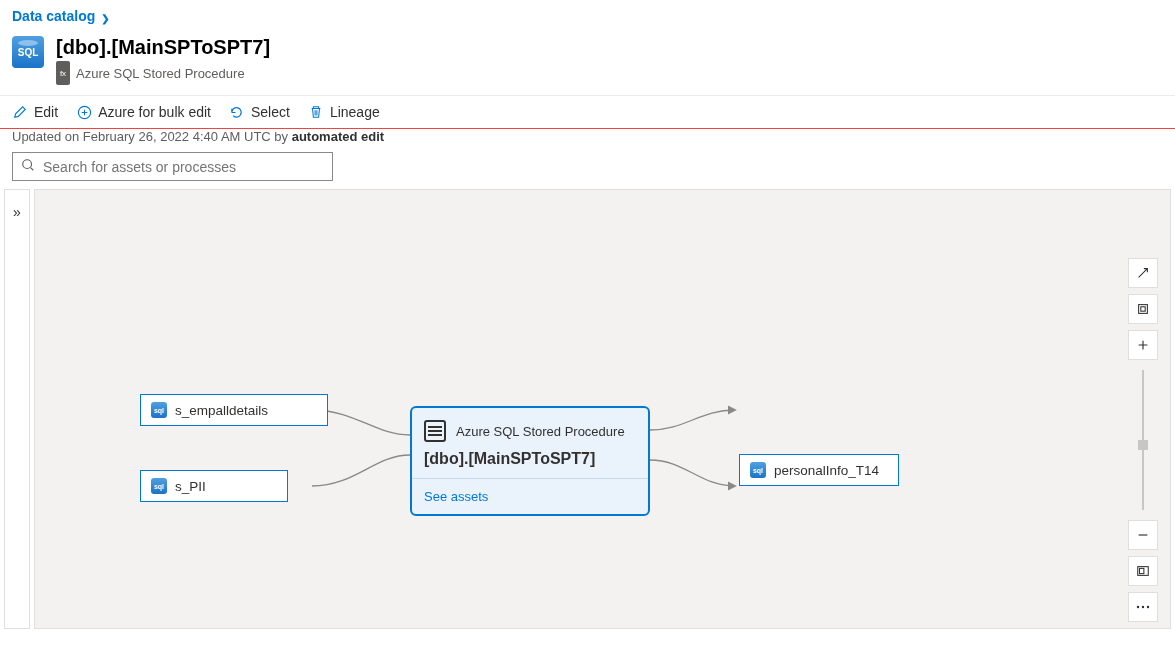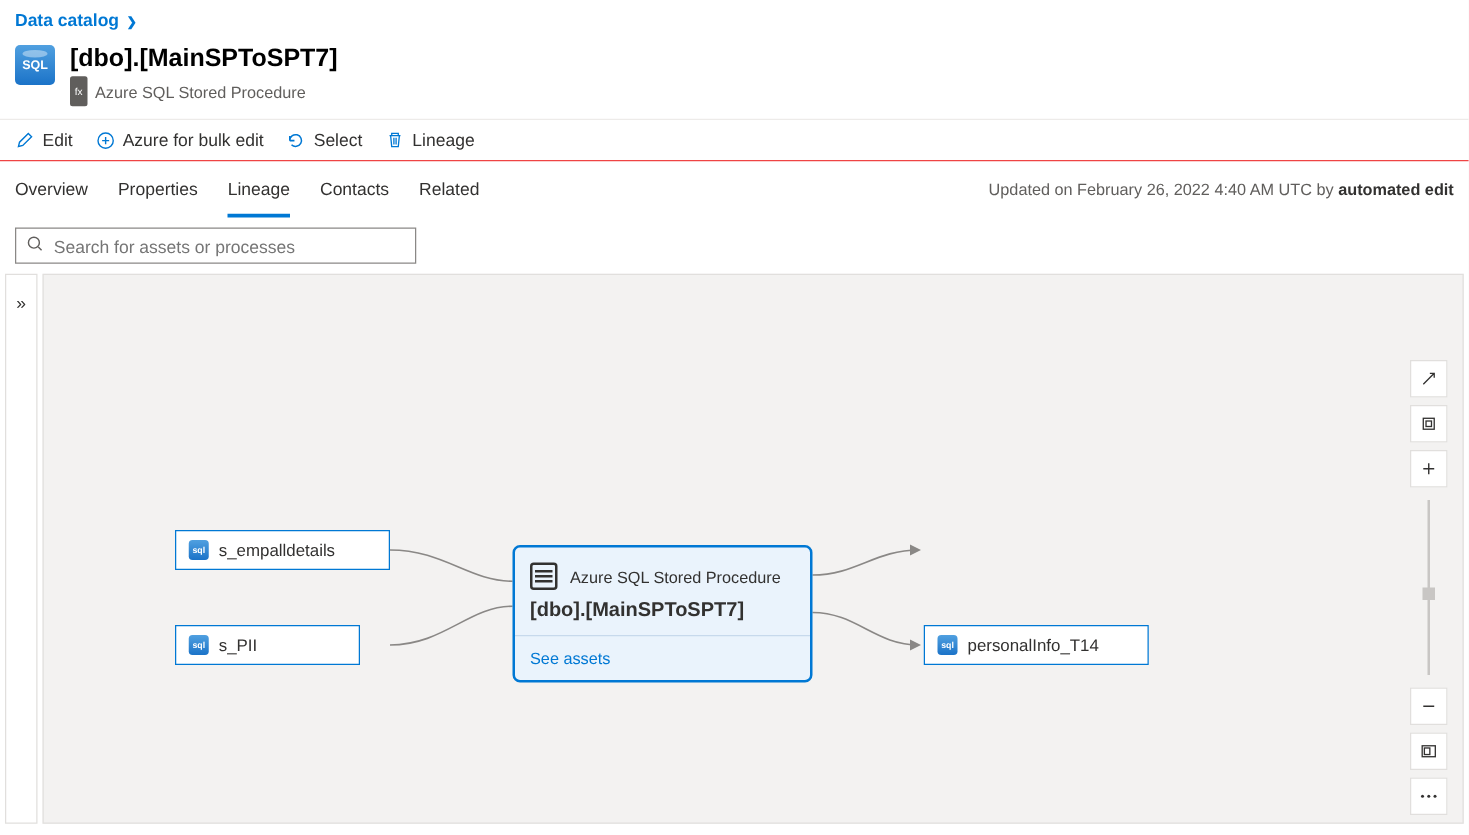--- a/index.html
+++ b/index.html
@@ -191,27 +191,20 @@
     <span class="icn">
       <svg width="14" height="14" viewBox="0 0 16 16">
           <path fill="none" stroke="#0078d4" stroke-width="1.2" d="M3 4h10M5 4V2h6v2M4 4l1 10h6l1-10M7 6v6M9 6v6"></path>
         </svg>
     </span>
     <span>Lineage</span>
   </div>
 </div>
 
 <div class="tabs-row">
-  <div class="tabs">
-    <div class="tab">Overview</div>
-    <div class="tab">Properties</div>
-    <div class="tab active">Lineage</div>
-    <div class="tab">Contacts</div>
-    <div class="tab">Related</div>
-  </div>
   <div class="updated">
     <span>Updated on February 26, 2022 4:40 AM UTC by </span><b>automated edit</b>
   </div>
 </div>
 
 <div class="searchbar">
   <span>
     <svg width="14" height="14" viewBox="0 0 16 16">
         <circle cx="7" cy="7" r="5" fill="none" stroke="#605e5c" stroke-width="1.3"></circle>
         <path stroke="#605e5c" stroke-width="1.3" d="M11 11l3 3"></path>
@@ -233,21 +226,21 @@
         <path d="M615 240 C 650 240, 665 220, 700 220" marker-end="url(#arr)"></path>
         <path d="M615 270 C 650 270, 665 296, 700 296" marker-end="url(#arr)"></path>
       </g>
       <defs>
         <marker id="arr" viewBox="0 0 10 10" refX="8" refY="5" markerWidth="7" markerHeight="7" orient="auto">
           <path d="M0 0 L10 5 L0 10 z" fill="#8a8886"></path>
         </marker>
       </defs>
     </svg>
 
-    <div class="node" style="left:105px;top:204px;width:172px">
+    <div class="node" style="left:105px;top:204px;width:188px">
       <span class="mini-sql">sql</span>
       <span>s_empalldetails</span>
     </div>
     <div class="node" style="left:105px;top:280px;width:148px">
       <span class="mini-sql">sql</span>
       <span>s_PII</span>
     </div>
 
     <div class="center-card" style="left:375px;top:216px">
       <div class="row1">
@@ -255,21 +248,21 @@
             <span></span>
             <span></span>
             <span></span>
           </span>
         <span>Azure SQL Stored Procedure</span>
       </div>
       <div class="name">[dbo].[MainSPToSPT7]</div>
       <div class="footer">See assets</div>
     </div>
 
-    <div class="node" style="left:704px;top:280px;width:180px">
+    <div class="node" style="left:704px;top:264px;width:160px">
       <span class="mini-sql">sql</span>
       <span>personalInfo_T14</span>
     </div>
 
     <div class="zoom-controls">
       <div class="zc-btn">
         <svg width="14" height="14" viewBox="0 0 16 16">
             <path stroke="#323130" stroke-width="1.2" fill="none" d="M3 13L13 3M9 3h4v4"></path>
           </svg>
       </div>

